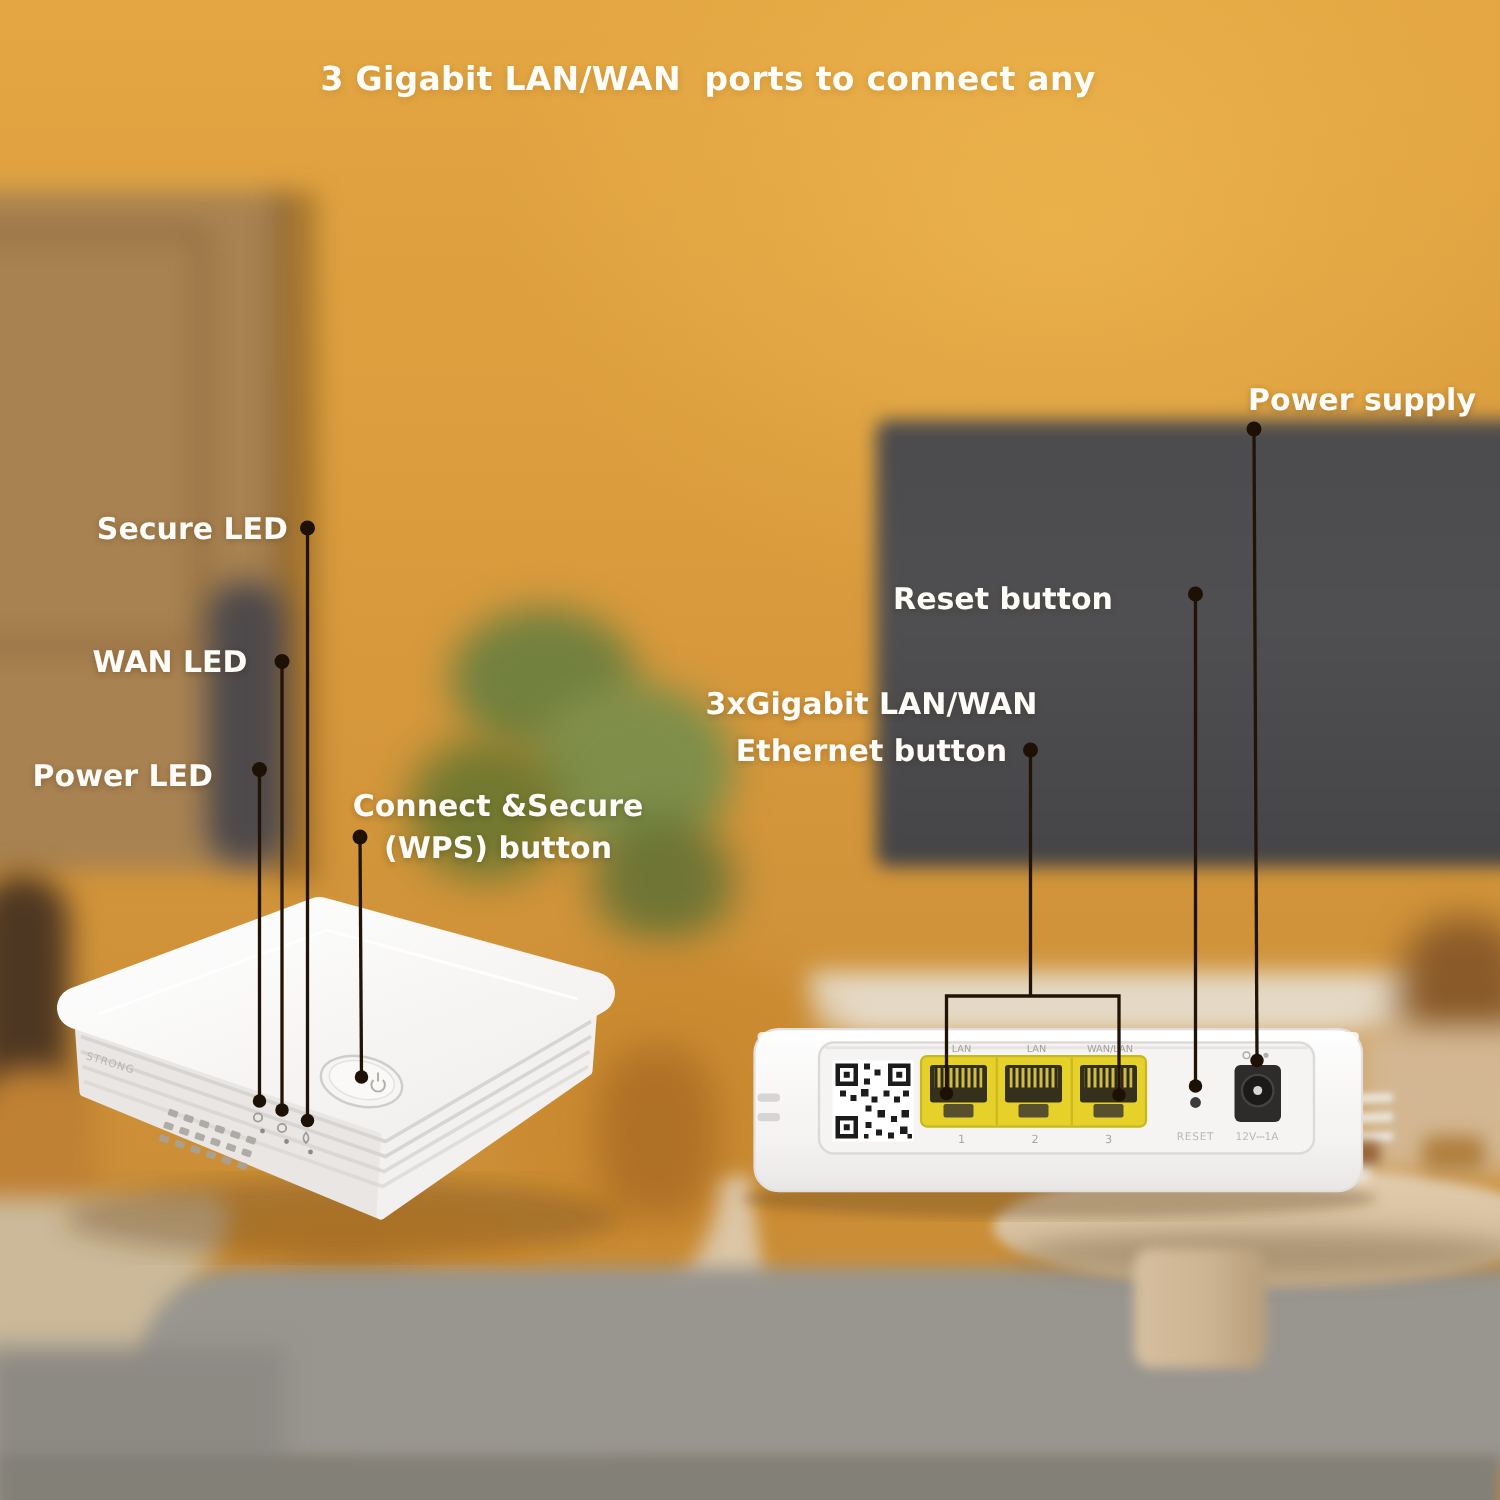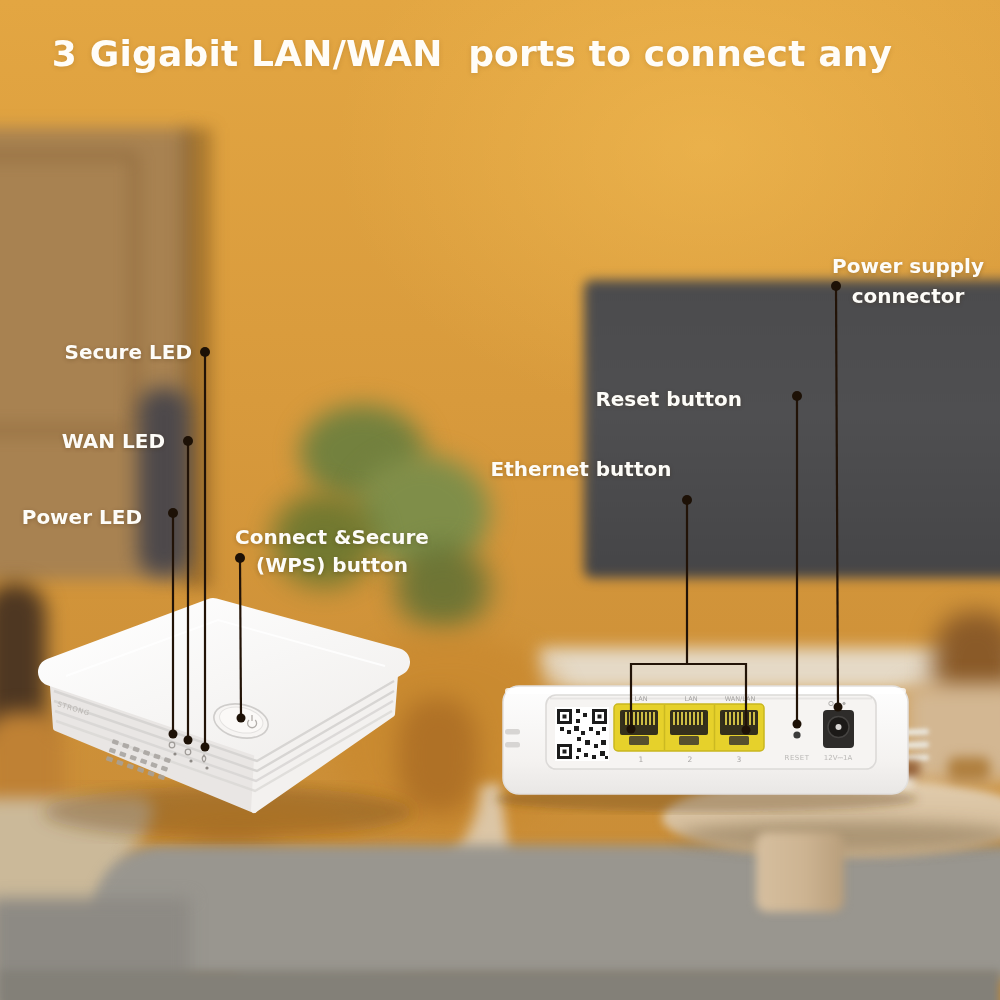--- a/index.html
+++ b/index.html
@@ -45,21 +45,21 @@
   .table-top{left:662px;top:778px;width:372px;height:80px;border-radius:50%;
     background:linear-gradient(180deg,#e2cdae 0%,#d8c1a0 55%,#c9b08d 100%);}
   .table-shadow{left:678px;top:820px;width:336px;height:30px;border-radius:50%;background:rgba(90,70,40,.32);}
   .table-leg{left:756px;top:832px;width:88px;height:80px;border-radius:12px;
     background:linear-gradient(90deg,#d6bf9f 0%,#cdb492 55%,#b89e7b 100%);}
   .obj1{left:852px;top:768px;width:62px;height:20px;background:#efeae0;border-radius:6px;}
   .obj2{left:886px;top:761px;width:34px;height:16px;background:#96633a;border-radius:5px;}
   .obj3{left:948px;top:757px;width:42px;height:24px;background:#b08040;border-radius:8px;}
   
   .title{position:absolute;left:0;top:28px;width:944px;text-align:center;
-    color:#fffdf8;font-weight:700;font-size:36px;line-height:52px;letter-spacing:.2px;
+    color:#fffdf8;font-weight:700;font-size:22px;line-height:52px;letter-spacing:.2px;
     text-shadow:0 1px 5px rgba(100,60,10,.18);}
   .title div{white-space:pre;}
   
   .lbl{position:absolute;color:#fdfcf8;font-weight:700;font-size:20px;line-height:28px;
     text-shadow:0 1px 4px rgba(60,35,5,.28);white-space:nowrap;}
   .lbl.center{text-align:center;transform:translateX(-50%);}
   .lbl.right{transform:translateX(-100%);text-align:right;}
   
   .scene{position:absolute;left:0;top:0;width:1000px;height:1000px;}
 </style>
@@ -312,21 +312,21 @@
   </div>
 
   <div class="lbl right" style="left:192px;top:338px;">Secure LED</div>
   <div class="lbl right" style="left:165px;top:427px;text-align:right;">WAN LED</div>
   <div class="lbl right" style="left:142px;top:503px;">Power LED</div>
   <div class="lbl center" style="left:332px;top:523px;">
     <div>Connect &amp;Secure</div>
     <div>(WPS) button</div>
   </div>
   <div class="lbl center" style="left:581px;top:454px;line-height:31px;">
+    <div>3xGigabit LAN/WAN</div>
     <div>Ethernet button</div>
   </div>
   <div class="lbl right" style="left:742px;top:385px;">Reset button</div>
   <div class="lbl center" style="left:908px;top:251px;line-height:30px;">
     <div>Power supply</div>
-    <div>connector</div>
   </div>
 
 </div>
 
 </body></html>

